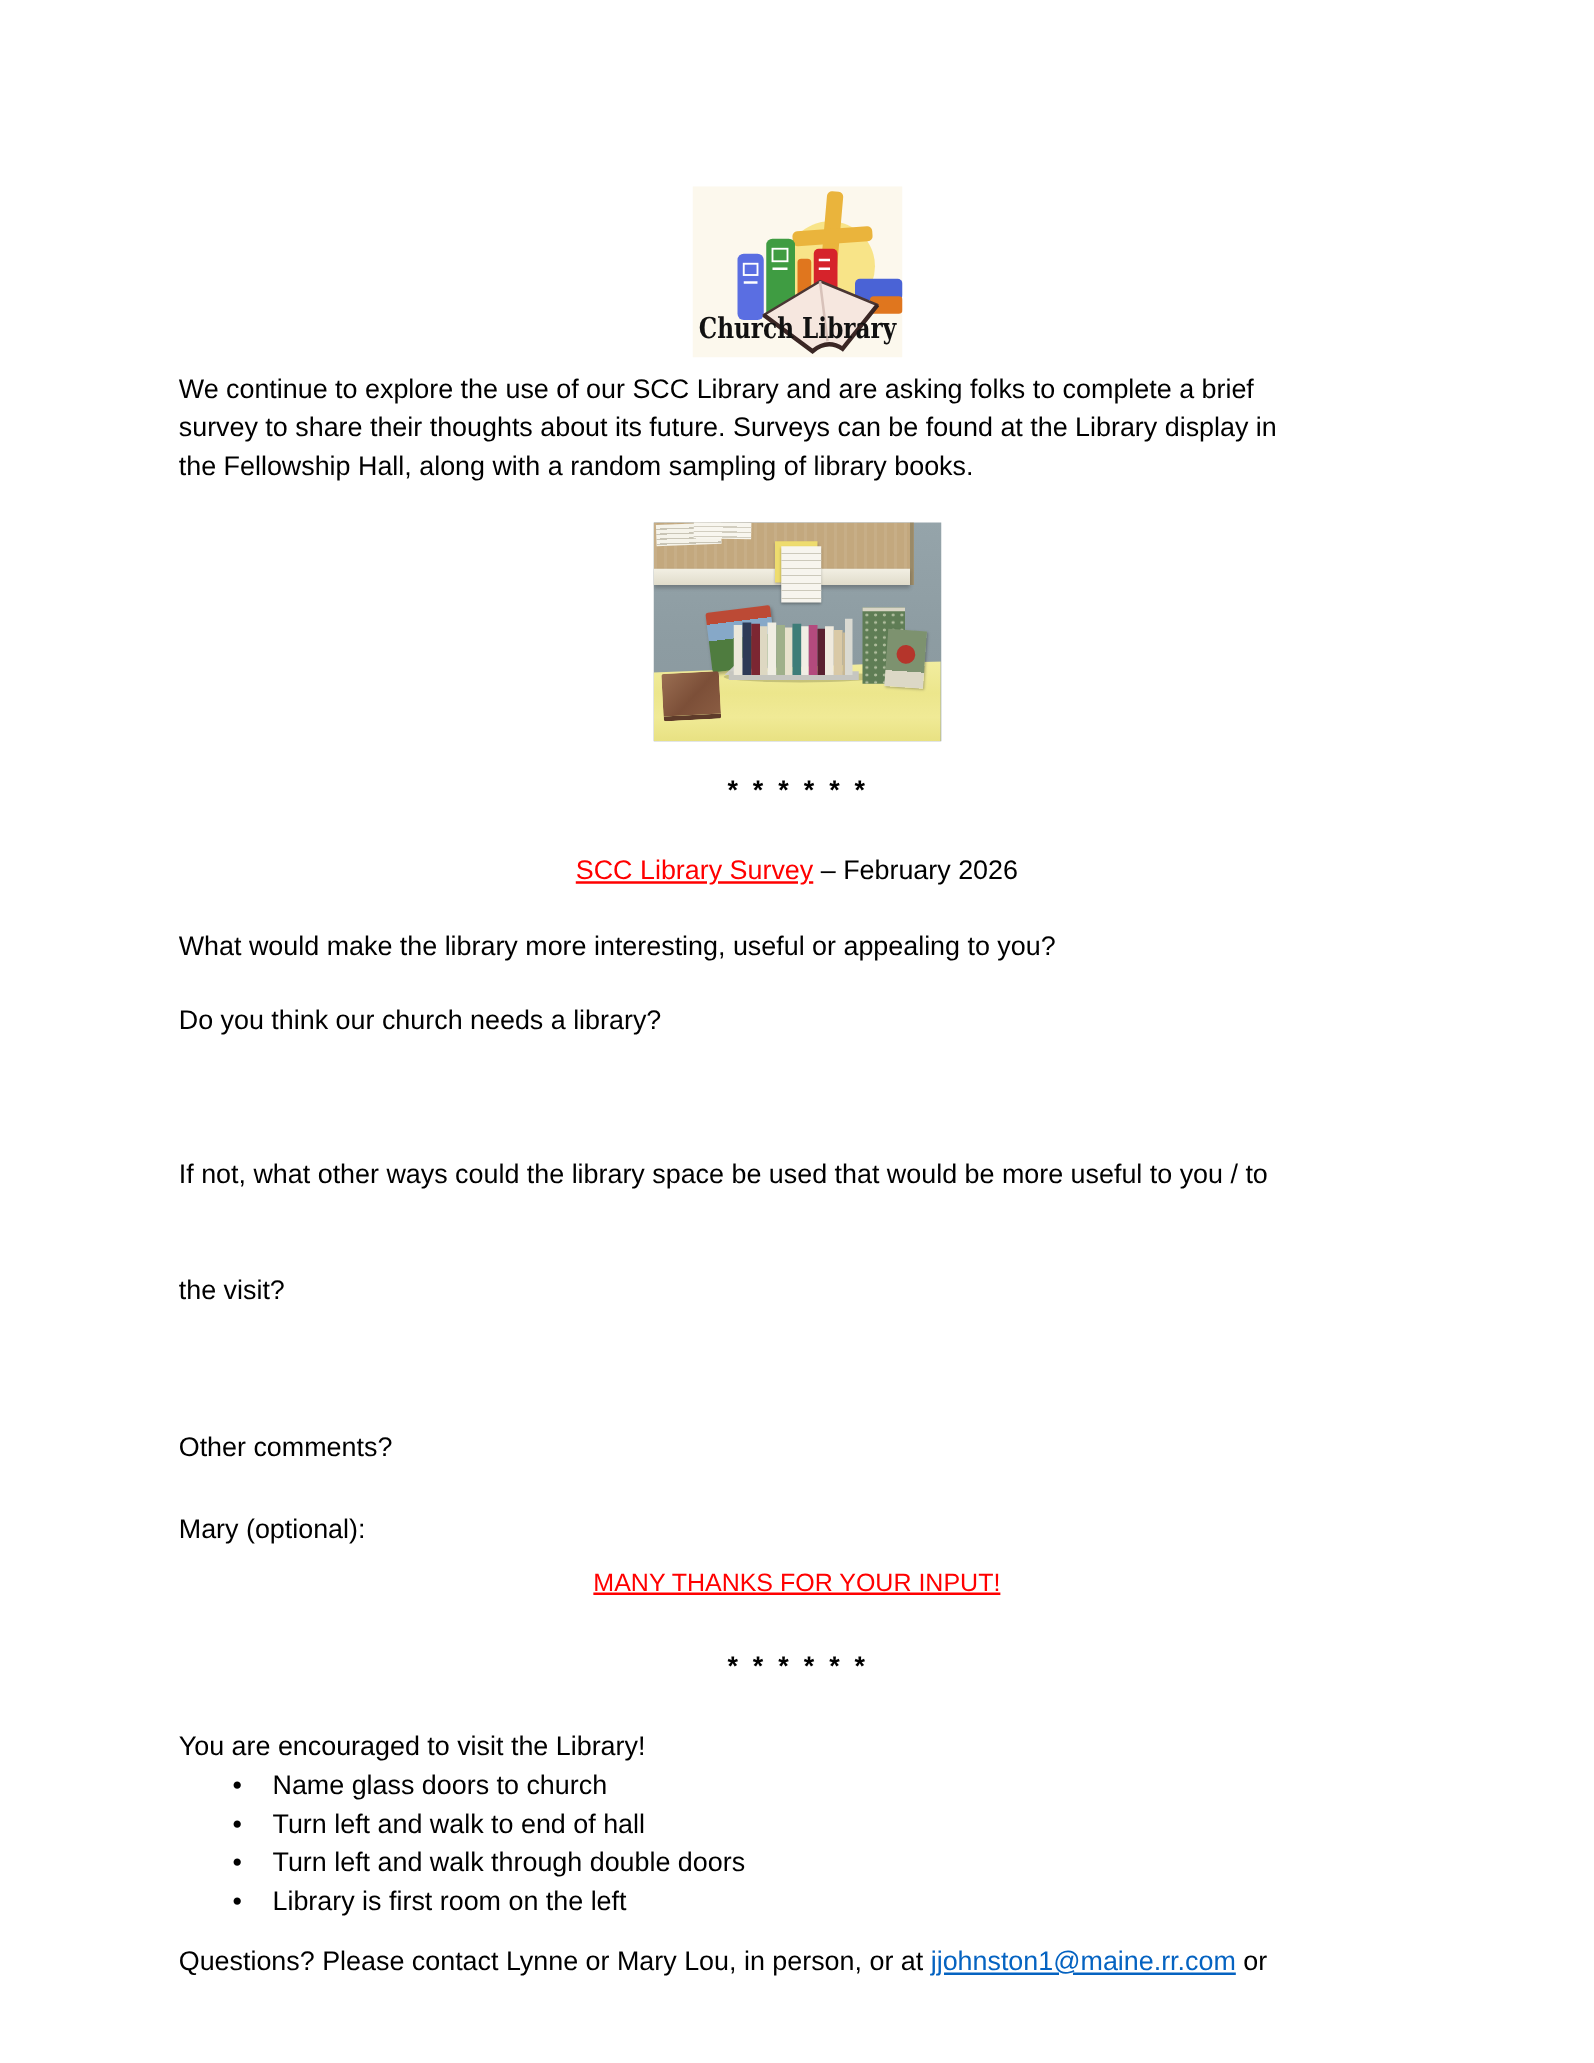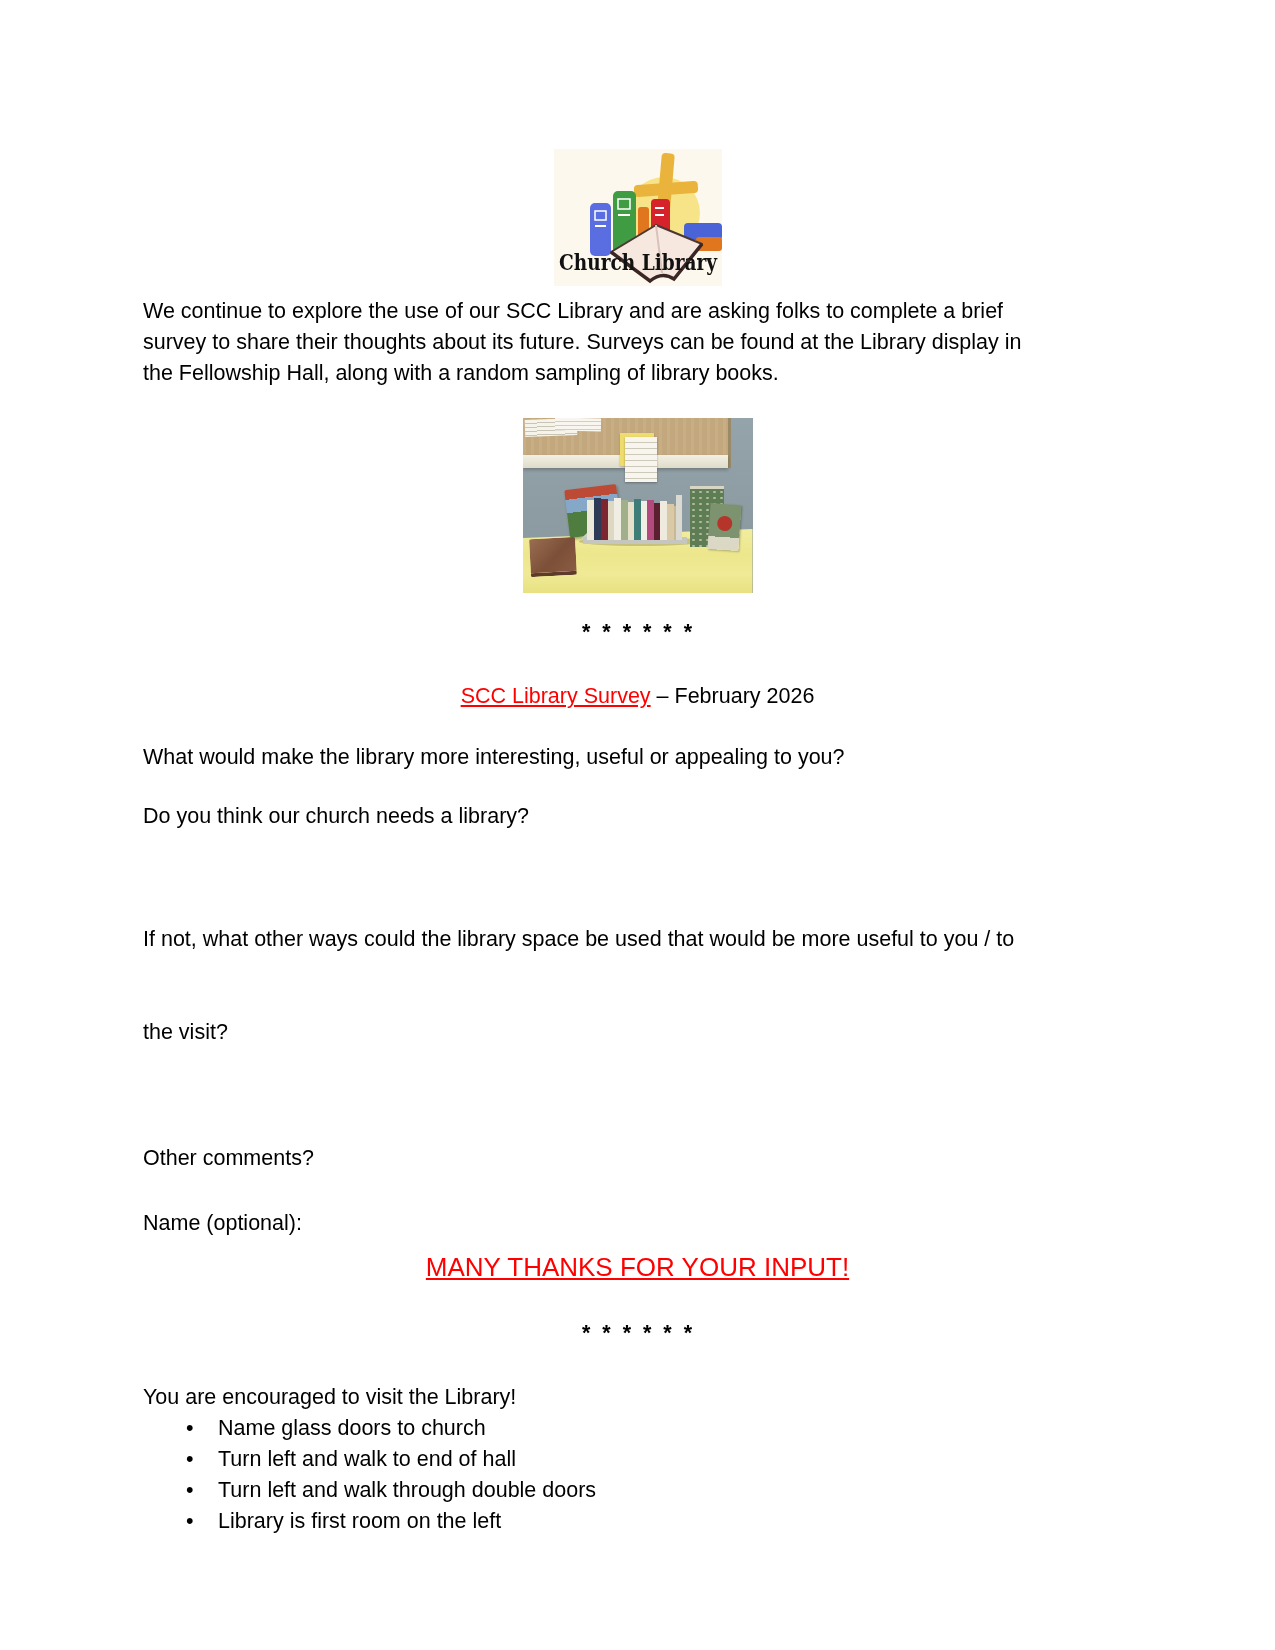--- a/index.html
+++ b/index.html
@@ -62,21 +62,21 @@
   .p-right-book::after { content:""; position:absolute; left:8px; top:12px; width:15px; height:15px;
              border-radius:50%; background:#b5352b; }
 
   
   .sep1 { margin-top:24px; font-weight:bold; word-spacing:4px; letter-spacing:1px; }
   .title-line { margin-top:33px; }
   .q1 { margin-top:0; }
   .mt28 { margin-top:28px; } .mt30 { margin-top:30px; } .mt33 { margin-top:33px; } .mt34 { margin-top:34px; }
   .red { color:#FF0000; }
   .underline { text-decoration:underline; }
-  .thanks { margin-top:13px; color:#FF0000; text-decoration:underline; font-size:26px; }
+  .thanks { margin-top:13px; color:#FF0000; text-decoration:underline; font-size:20px; }
   .sep2 { margin-top:35px; font-weight:bold; word-spacing:4px; letter-spacing:1px; }
   .visit-intro { margin-top:33px; }
   ul.bullets { margin:0; padding:0; list-style:none; }
   ul.bullets li { position:relative; line-height:31px; padding-left:75px; white-space:pre; }
   ul.bullets .dot { position:absolute; left:43px; top:0; }
   .contact { margin-top:17px; }
   .contact .line { line-height:30px; }
   a.email { color:#0563C1; text-decoration:underline; cursor:pointer; }
 </style>
 </head>
@@ -161,30 +161,31 @@
 
   <div class="title-line center"><span class="red underline">SCC Library Survey</span><span> – February 2026</span></div>
 
   <div class="q mt30">What would make the library more interesting, useful or appealing to you?</div>
   <div class="q mt28">Do you think our church needs a library?</div>
   <div class="q mt30">
     <div class="line">If not, what other ways could the library space be used that would be more useful to you / to</div>
     <div class="line">the visit?</div>
   </div>
   <div class="q mt33">Other comments?</div>
-  <div class="q mt34">Name (optional):</div>
+  <div class="q mt34">Mary (optional):</div>
 
   <div class="thanks center">MANY THANKS FOR YOUR INPUT!</div>
 
   <div class="sep2 center">* * * * * *</div>
 
   <div class="visit-intro">You are encouraged to visit the Library!</div>
   <ul class="bullets">
     <li><span class="dot">•</span><span>Name glass doors to church</span></li>
     <li><span class="dot">•</span><span>Turn left and walk to end of hall</span></li>
     <li><span class="dot">•</span><span>Turn left and walk through double doors</span></li>
     <li><span class="dot">•</span><span>Library is first room on the left</span></li>
   </ul>
 
   <div class="contact">
+    <div class="line"><span>Questions? Please contact Lynne or Mary Lou, in person, or at </span><a class="email" href="#">jjohnston1@maine.rr.com</a><span> or</span></div>
   </div>
 
 </div>
 
 </body></html>

